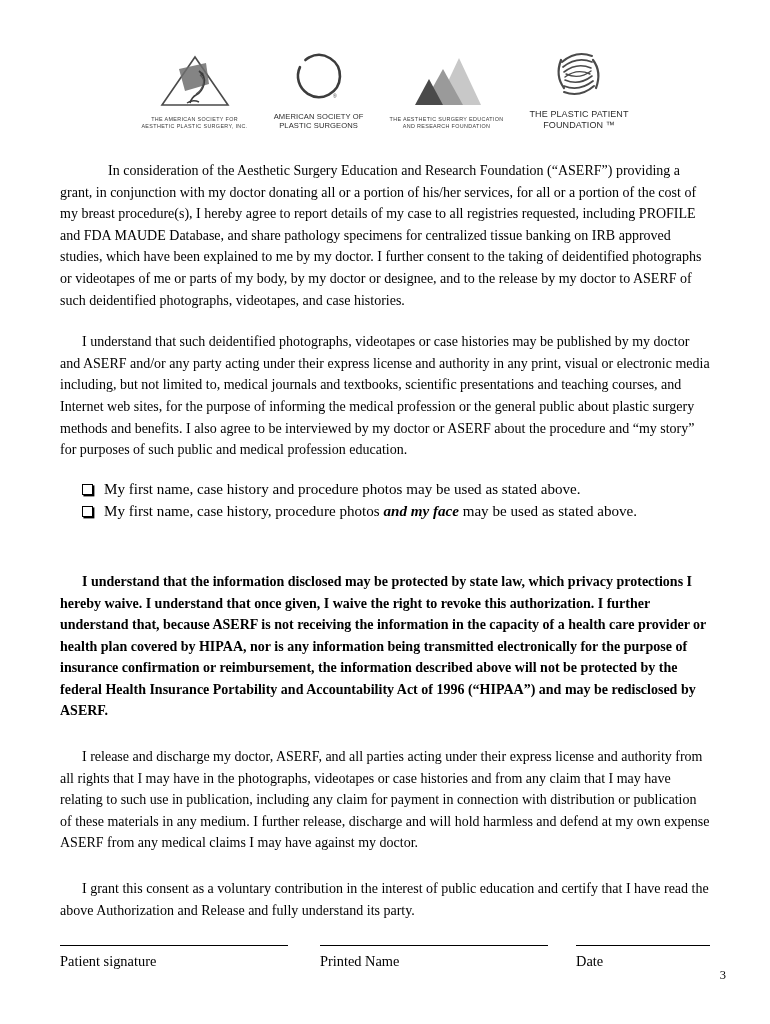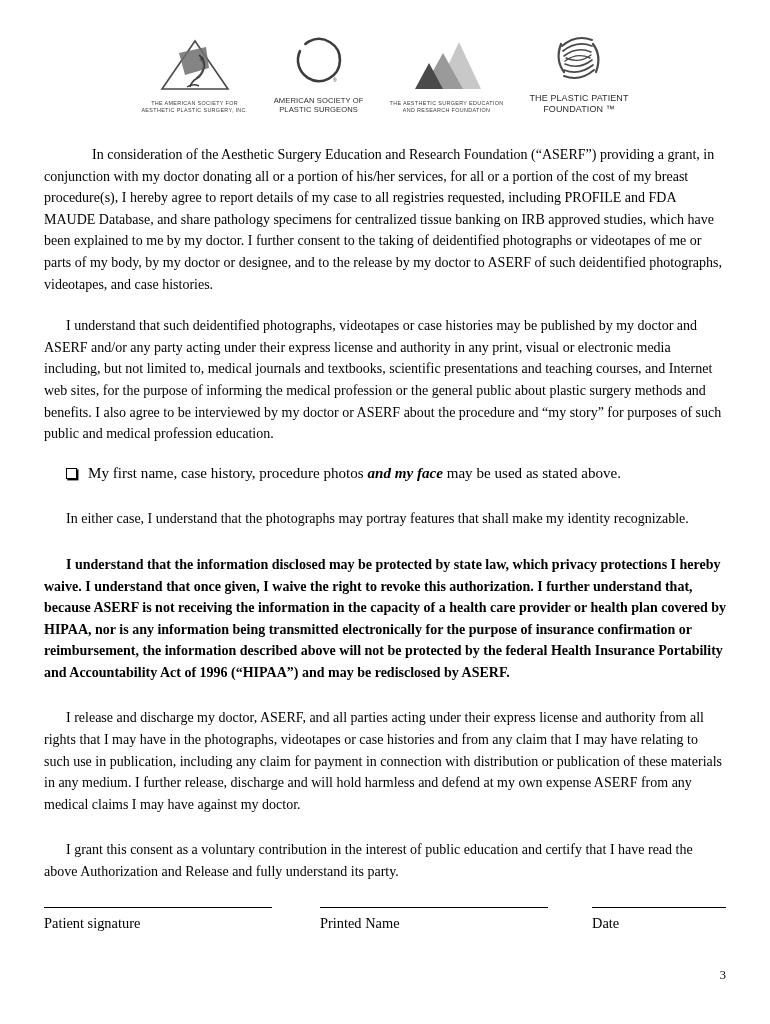--- a/index.html
+++ b/index.html
@@ -14,21 +14,21 @@
     color: #000000;
     position: relative;
     overflow: hidden;
   }
 
   .page {
     position: relative;
     width: 770px;
     height: 1024px;
     box-sizing: border-box;
-    padding: 0;
+    padding: 16px;
   }
 
   
   .logo-bar {
     display: flex;
     align-items: flex-end;
     justify-content: center;
     gap: 26px;
     padding-top: 26px;
     height: 88px;
@@ -237,30 +237,33 @@
   <div class="body-wrap">
 
     <div class="gap-16"></div>
     <p class="para indent-big">In consideration of the Aesthetic Surgery Education and Research Foundation (“ASERF”) providing a grant, in conjunction with my doctor donating all or a portion of his/her services, for all or a portion of the cost of my breast procedure(s), I hereby agree to report details of my case to all registries requested, including PROFILE and FDA MAUDE Database, and share pathology specimens for centralized tissue banking on IRB approved studies, which have been explained to me by my doctor. I further consent to the taking of deidentified photographs or videotapes of me or parts of my body, by my doctor or designee, and to the release by my doctor to ASERF of such deidentified photographs, videotapes, and case histories.</p>
 
     <div class="gap-20"></div>
     <p class="para indent-small">I understand that such deidentified photographs, videotapes or case histories may be published by my doctor and ASERF and/or any party acting under their express license and authority in any print, visual or electronic media including, but not limited to, medical journals and textbooks, scientific presentations and teaching courses, and Internet web sites, for the purpose of informing the medical profession or the general public about plastic surgery methods and benefits.  I also agree to be interviewed by my doctor or ASERF about the procedure and “my story” for purposes of such public and medical profession education.</p>
 
     <div class="checkbox-list">
 
+      <div class="checkbox-row">
+        <span class="checkbox-box"></span>
+        <span class="checkbox-label"><span>My first name, case history and procedure photos may be used as stated above.</span></span>
+      </div>
 
       <div class="checkbox-row">
         <span class="checkbox-box"></span>
         <span class="checkbox-label"><span>My first name, case history, procedure photos </span><span class="bi">and my face</span><span> may be used as stated above.</span></span>
       </div>
 
     </div>
 
     <div class="gap-24"></div>
-    <p class="para indent-small">In either case, I understand that the photographs may portray features that shall make my identity recognizable.</p>
 
     <div class="gap-24"></div>
     <p class="para bold indent-small">I understand that the information disclosed may be protected by state law, which privacy protections I hereby waive.   I understand that once given, I waive the right to revoke this authorization.  I further understand that, because ASERF is not receiving the information in the capacity of a health care provider or health plan covered by HIPAA, nor is any information being transmitted electronically for the purpose of insurance confirmation or reimbursement, the information described above will not be protected by the federal Health Insurance Portability and Accountability Act of 1996 (“HIPAA”) and may be redisclosed by ASERF.</p>
 
     <div class="gap-24"></div>
     <p class="para indent-small">I release and discharge my doctor, ASERF, and all parties acting under their express license and authority from all rights that I may have in the photographs, videotapes or case histories and from any claim that I may have relating to such use in publication, including any claim for payment in connection with distribution or publication of these materials in any medium.  I further release, discharge and will hold harmless and defend at my own expense ASERF from any medical claims I may have against my doctor.</p>
 
     <div class="gap-24"></div>
     <p class="para indent-small">I grant this consent as a voluntary contribution in the interest of public education and certify that I have read the above Authorization and Release and fully understand its party.</p>
 

